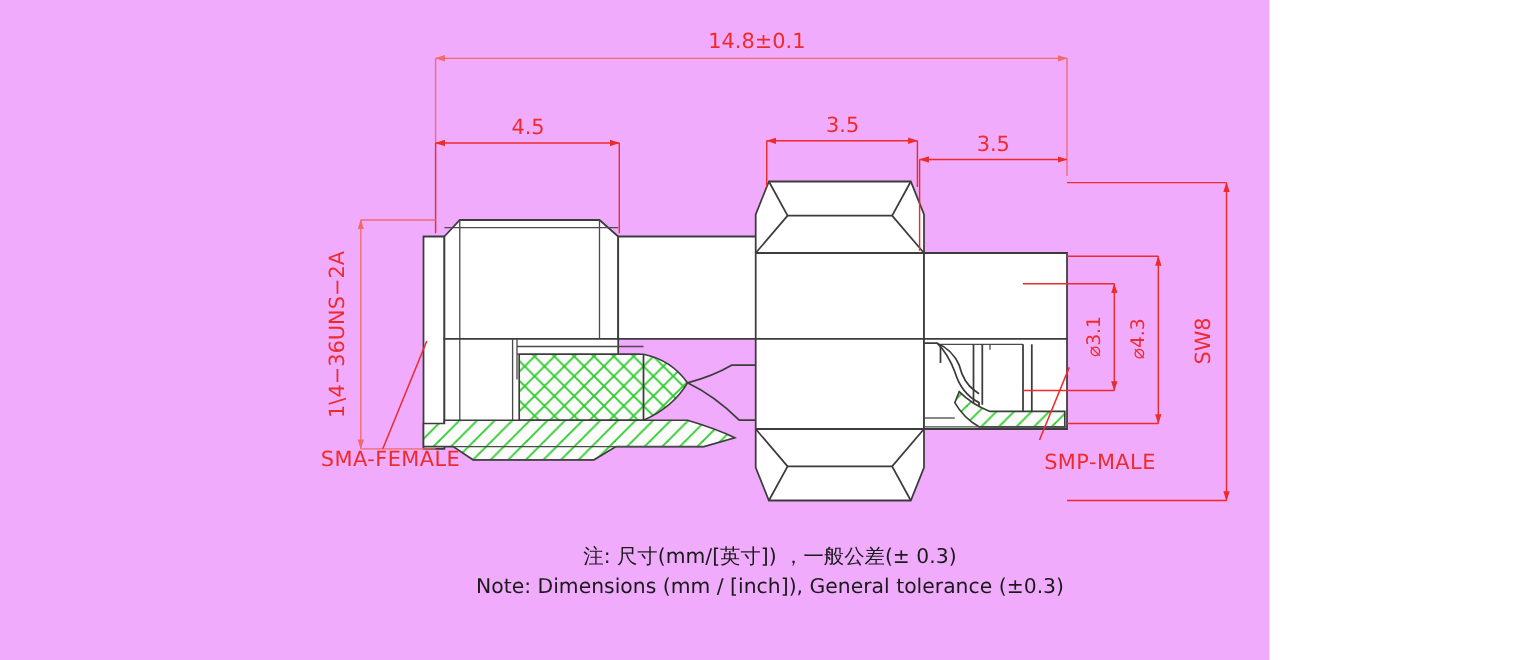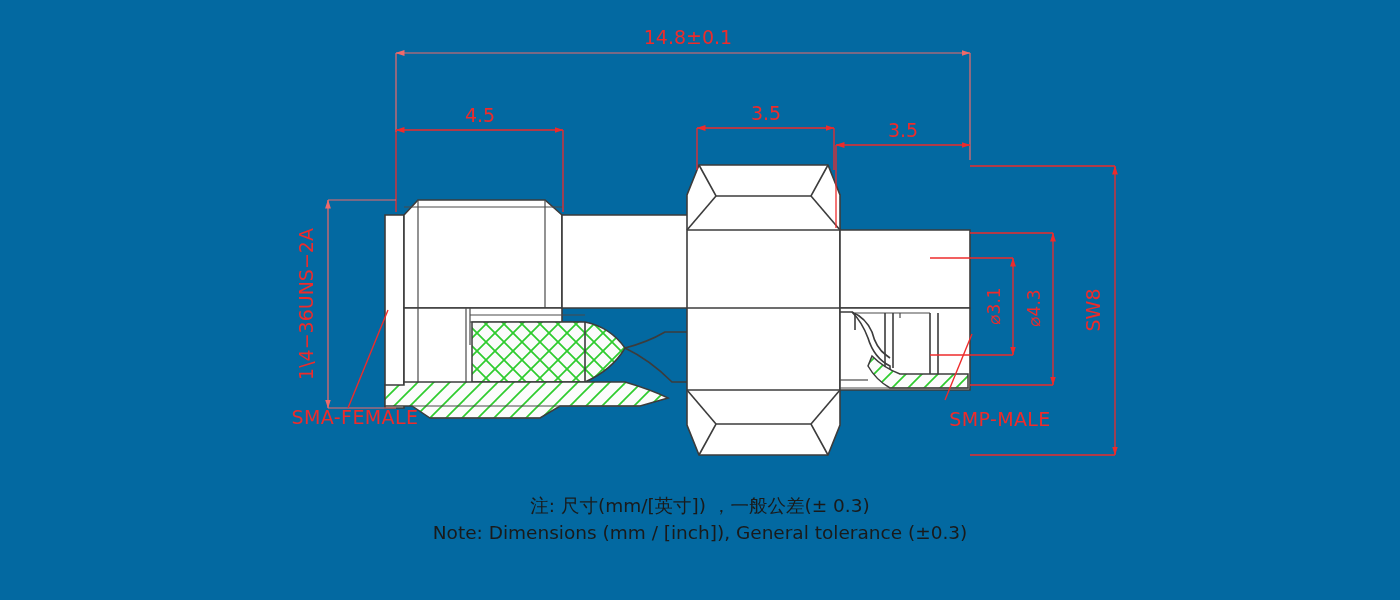--- a/index.html
+++ b/index.html
@@ -10,23 +10,23 @@
   }
   body {
     width: 1400px;
     height: 600px;
     font-family: "DejaVu Sans", "Liberation Sans", sans-serif;
     overflow: hidden;
     position: relative;
   }
   #drawing-root {
     position: relative;
-    width: 1400px;
+    width: 1154px;
     height: 600px;
-    background: #0369a1;
+    background: #f0abfc;
   }
   svg#tech-drawing {
     display: block;
     width: 1400px;
     height: 600px;
   }
   .outline {
     fill: none;
     stroke: #3c3c3c;
     stroke-width: 1.6;

